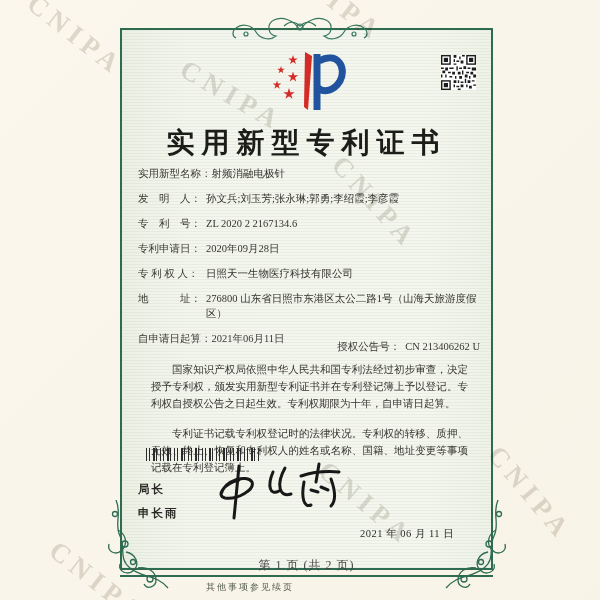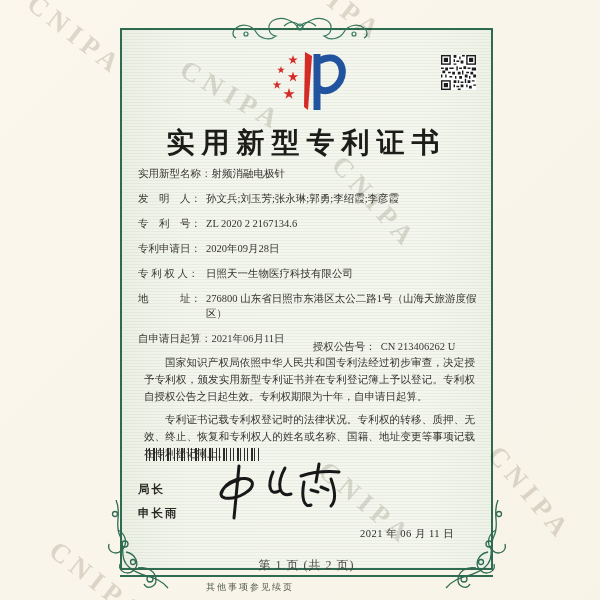--- a/index.html
+++ b/index.html
@@ -29,26 +29,26 @@
   .ornament-br{left:438px;top:500px;width:72px;height:92px;transform:scaleX(-1);}
   
   .cert-no{position:absolute;left:16px;top:24px;font-size:10px;letter-spacing:1.5px;color:#3c3b35;}
   .logo{position:absolute;left:50%;top:20px;margin-left:-39px;width:78px;height:64px;}
   .qr{position:absolute;left:319px;top:25px;width:35px;height:35px;}
   .cert-title{
     position:absolute;left:0;right:0;top:82px;text-align:center;
     font-size:28px;font-weight:bold;letter-spacing:7px;color:#1c1c19;margin-top:12px;
   }
   .fields{position:absolute;left:16px;top:136px;width:342px;font-size:10.5px;line-height:15px;}
-  .frow{display:flex;margin-bottom:10px;}
+  .frow{display:flex;margin-bottom:10px;justify-content:space-between;}
   .flabel{flex:none;display:inline-block;min-width:68px;white-space:nowrap;color:#3b3933;}
   .fvalue{flex:1;color:#35332d;}
   .frow-double .pair2{margin-left:28px;white-space:nowrap;margin-top:8px;}
   .paragraphs{position:absolute;left:16px;top:318px;width:343px;font-size:10.5px;line-height:17px;color:#35332d;text-align:justify;}
-  .paragraphs p{margin:6px;text-indent:2em;}
+  .paragraphs p{margin:13px;text-indent:2em;}
   .barcode{
     position:absolute;left:24px;top:418px;width:114px;height:13px;
     background:repeating-linear-gradient(90deg,
       #2b2b2b 0 1.5px, rgba(0,0,0,0) 1.5px 3px,
       #2b2b2b 3px 4px, rgba(0,0,0,0) 4px 7px,
       #2b2b2b 7px 9.5px, rgba(0,0,0,0) 9.5px 10.5px,
       #2b2b2b 10.5px 11.5px, rgba(0,0,0,0) 11.5px 14px);
   }
   .signer{position:absolute;left:16px;top:452px;font-size:11.5px;font-weight:bold;color:#2c2a26;}
   .signer div{margin-bottom:9px;letter-spacing:2px;}

